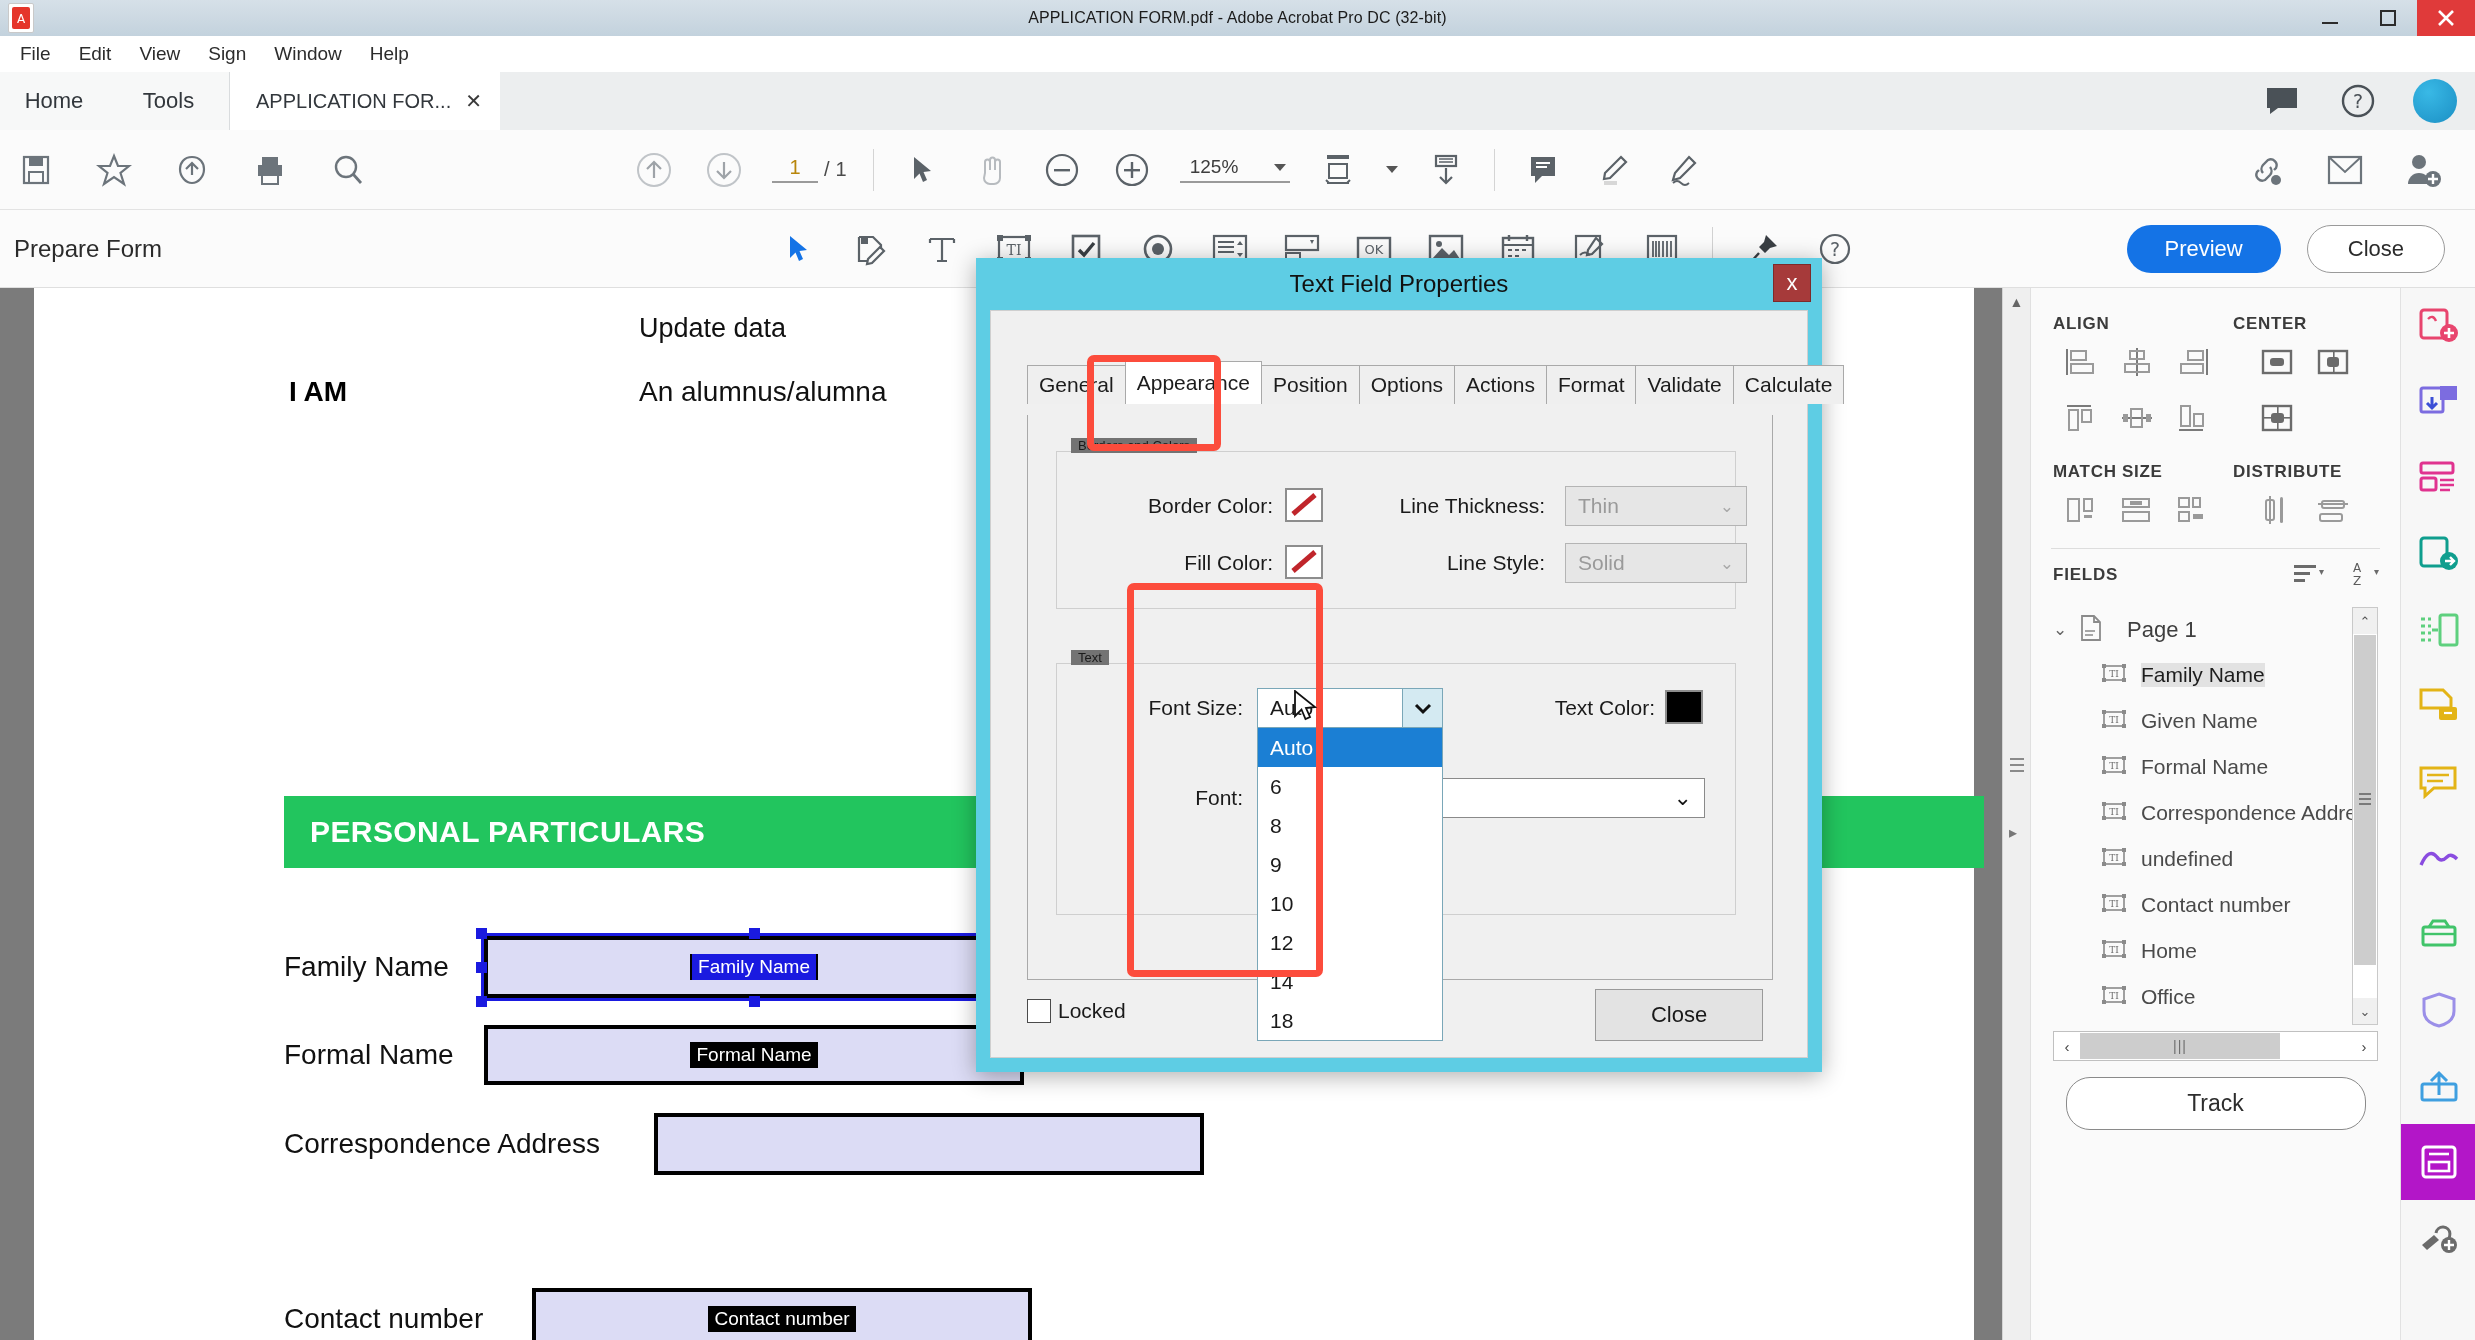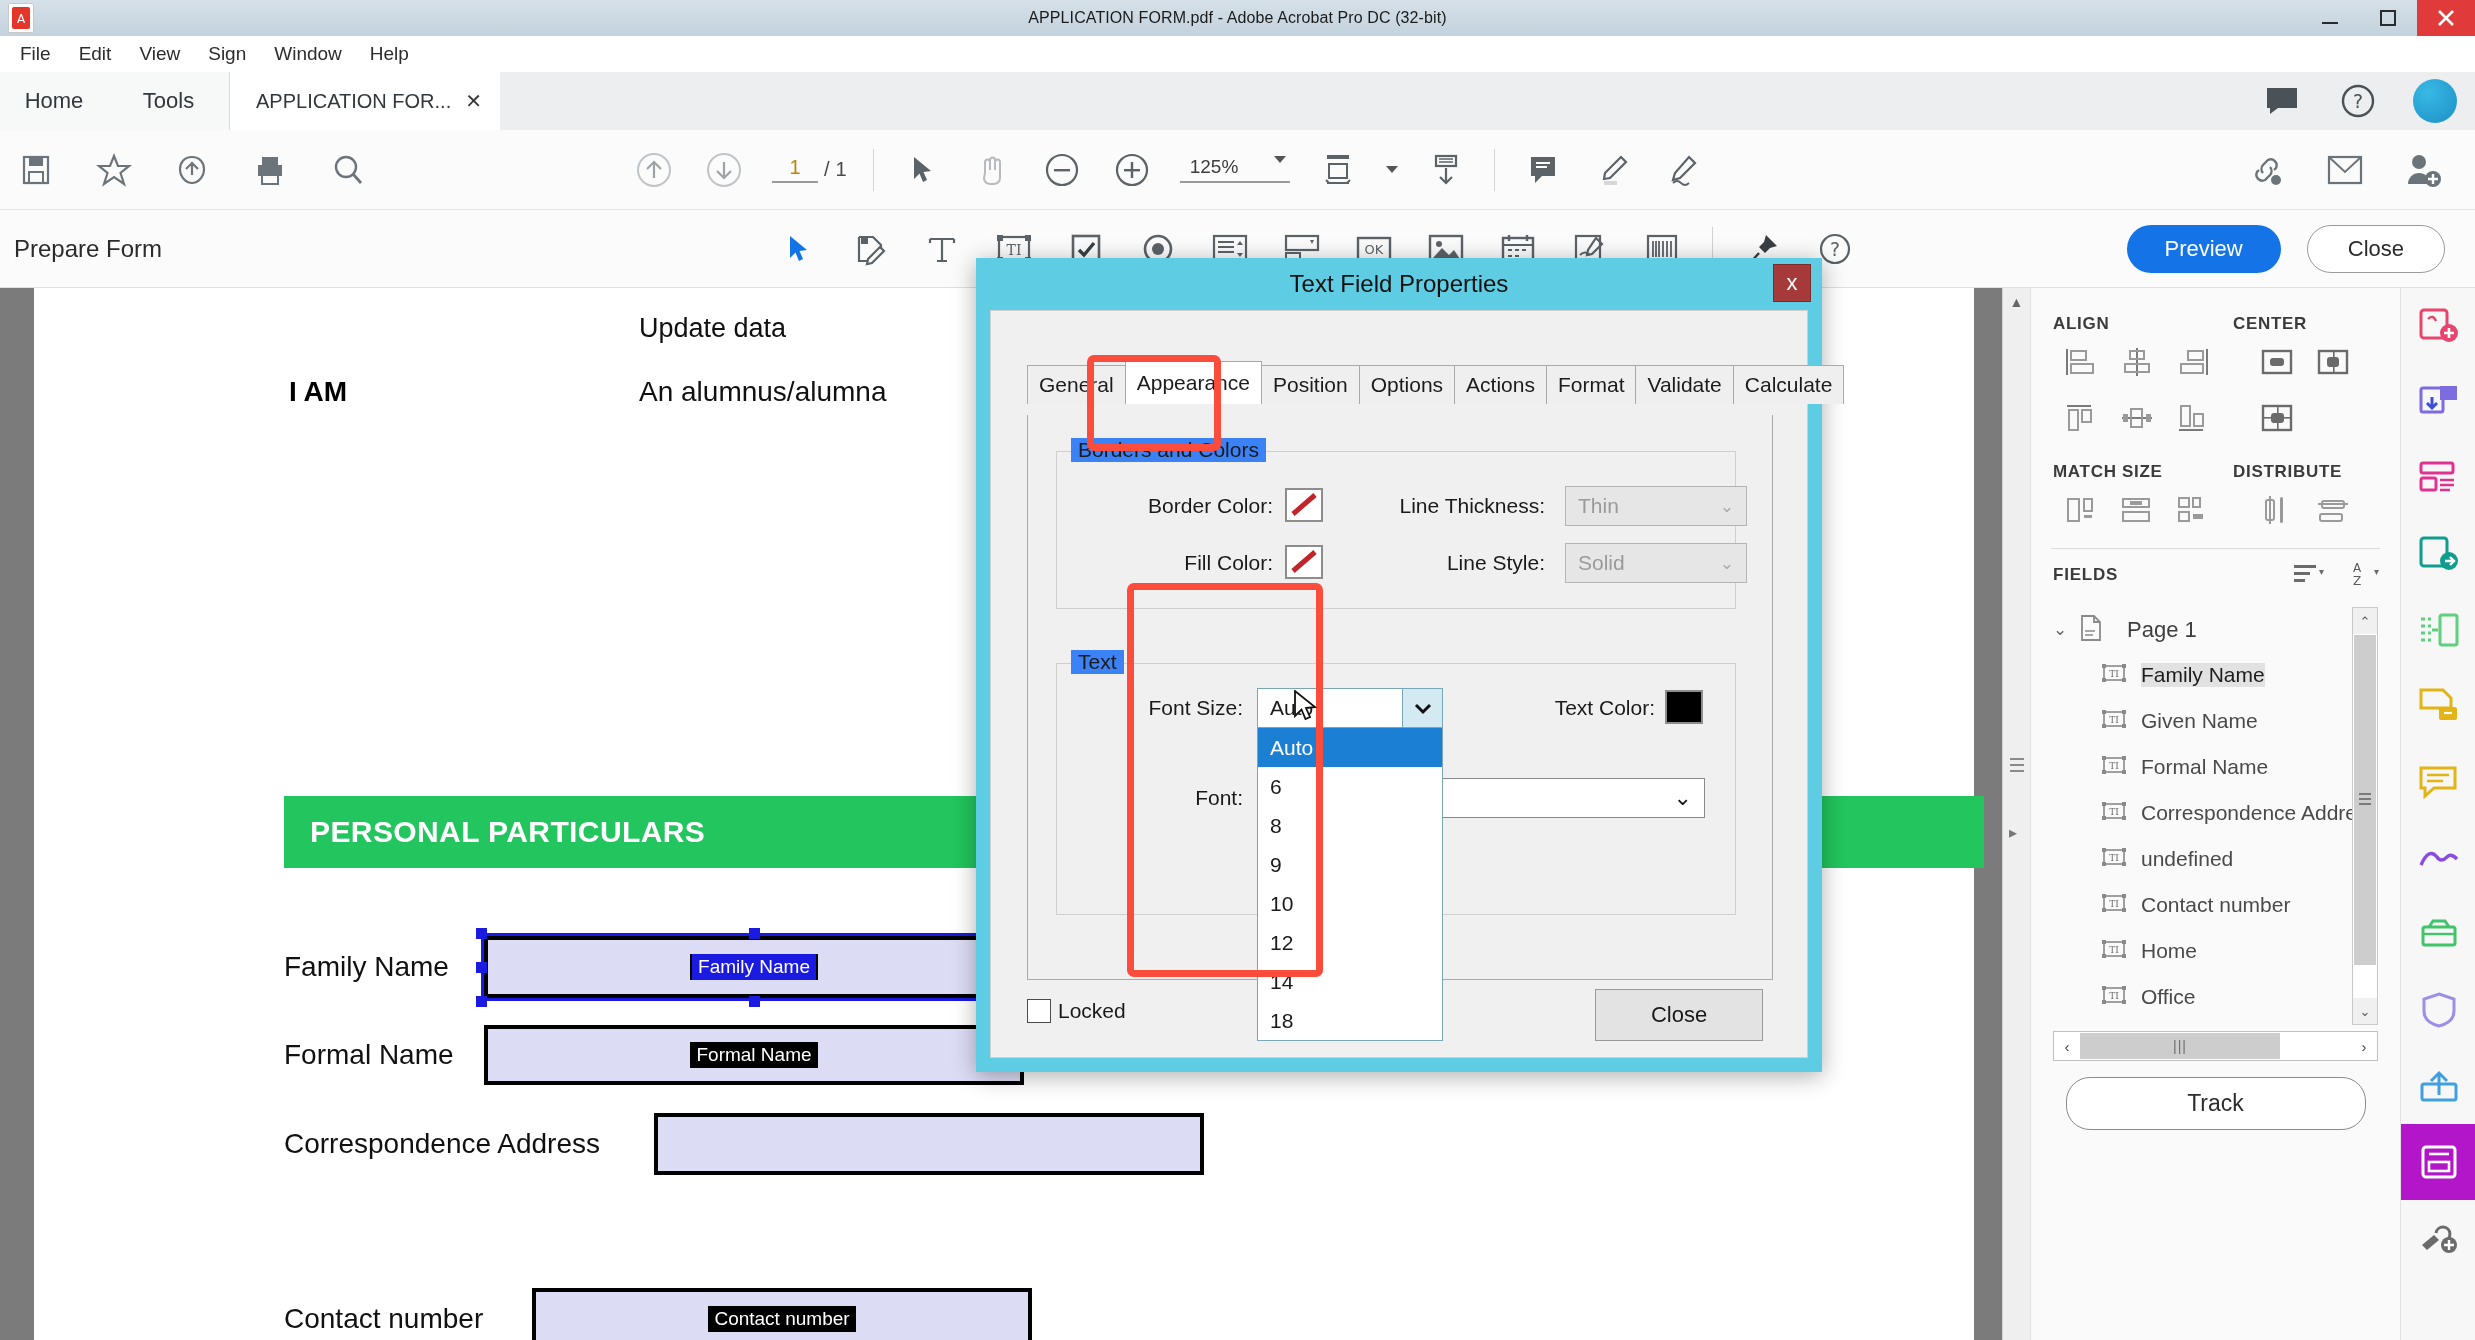--- a/index.html
+++ b/index.html
@@ -70,21 +70,21 @@
   .mt-mid{ display:flex; align-items:center; gap:26px; margin-left:262px; }
   .mt-right{ display:flex; align-items:center; gap:34px; margin-left:auto; padding-right:30px;}
   .ticon{ width:44px; height:44px; display:flex; align-items:center; justify-content:center;
      color:#585f66; }
   .ticon.dim{ color:#b9bcc0; }
   .pagebox{ display:flex; align-items:center; gap:6px; font-size:20px; color:#3d3d3d;}
   .pagenum{ width:46px; text-align:center; border-bottom:2px solid #9a9a9a; padding-bottom:2px;
       color:#b8860b; }
   .pagetot{ color:#4a4a4a; }
   .vsep{ width:1px; height:42px; background:#d4d4d4; }
-  .zoombox{ display:flex; gap:12px; font-size:19px; color:#3d3d3d;
+  .zoombox{ display:flex; align-items:center; gap:12px; font-size:19px; color:#3d3d3d;
       border-bottom:2px solid #9a9a9a; padding:0 4px 3px 10px; min-width:110px;}
   .zoomval{ flex:1; }
   .caret{ width:0;height:0;border-left:6px solid transparent;border-right:6px solid transparent;
       border-top:7px solid #555; }
 
   
   .preparebar{
     position:absolute; left:0; top:210px; width:2475px; height:78px;
     background:#fbfbfb; border-bottom:1px solid #dfdfdf;
     display:flex; align-items:center;
@@ -190,22 +190,22 @@
      display:flex;align-items:center;justify-content:center; font-size:22px;}
   .dlg-body{ position:absolute; left:14px; top:52px; width:818px; height:748px;
      background:#f0f0f0; border:1px solid #cfcfcf; }
   .tabs{ position:absolute; left:36px; top:50px; display:flex; align-items:flex-end; }
   .tab{ border:1px solid #a9a9a9; border-bottom:none; background:#efefef;
      padding:7px 11px; font-size:21px; color:#1c1c1c; margin-right:-1px; }
   .tab.active{ background:#ffffff; position:relative; z-index:3; padding:9px 11px; }
   .tabpanel{ position:absolute; left:36px; top:104px; width:746px; height:565px;
      background:#f0f0f0; border:1px solid #a9a9a9; border-top:none; }
   .group{ position:absolute; border:1px solid #cfcfcf; background:#f0f0f0; }
-  .group-lbl{ position:absolute; top:-14px; left:14px; background:#3b82f6;
-     padding:0 7px; font-size:21px; color:#1a1a1a; }
+  .group-lbl{ position:absolute; top:-14px; left:14px; background:#737373;
+     padding:0 7px; font-size:13px; color:#1a1a1a; }
   .rowlbl{ position:absolute; font-size:21px; color:#1a1a1a; text-align:right; }
   .swatch{ position:absolute; width:38px; height:34px; background:#fff;
      border:2px solid #8d8d8d; display:flex; align-items:center; justify-content:center; }
   .swatch.black{ background:#000; border:2px solid #8d8d8d; }
   .combo{ position:absolute; height:40px; background:#e6e6e6; border:1px solid #b4b4b4;
      display:flex; align-items:center; padding-left:12px; font-size:21px; color:#9a9a9a; }
   .combo .cc{ margin-left:auto; margin-right:12px; color:#a9a9a9; font-size:17px; }
   .combo.enabled{ background:#fff; color:#1a1a1a; border:1px solid #7aa7b8; }
   .combo.enabled .cc{ color:#1a1a1a; }
   .combo .cbtn{ margin-left:auto; width:40px; height:38px; background:#d4eaf2;

